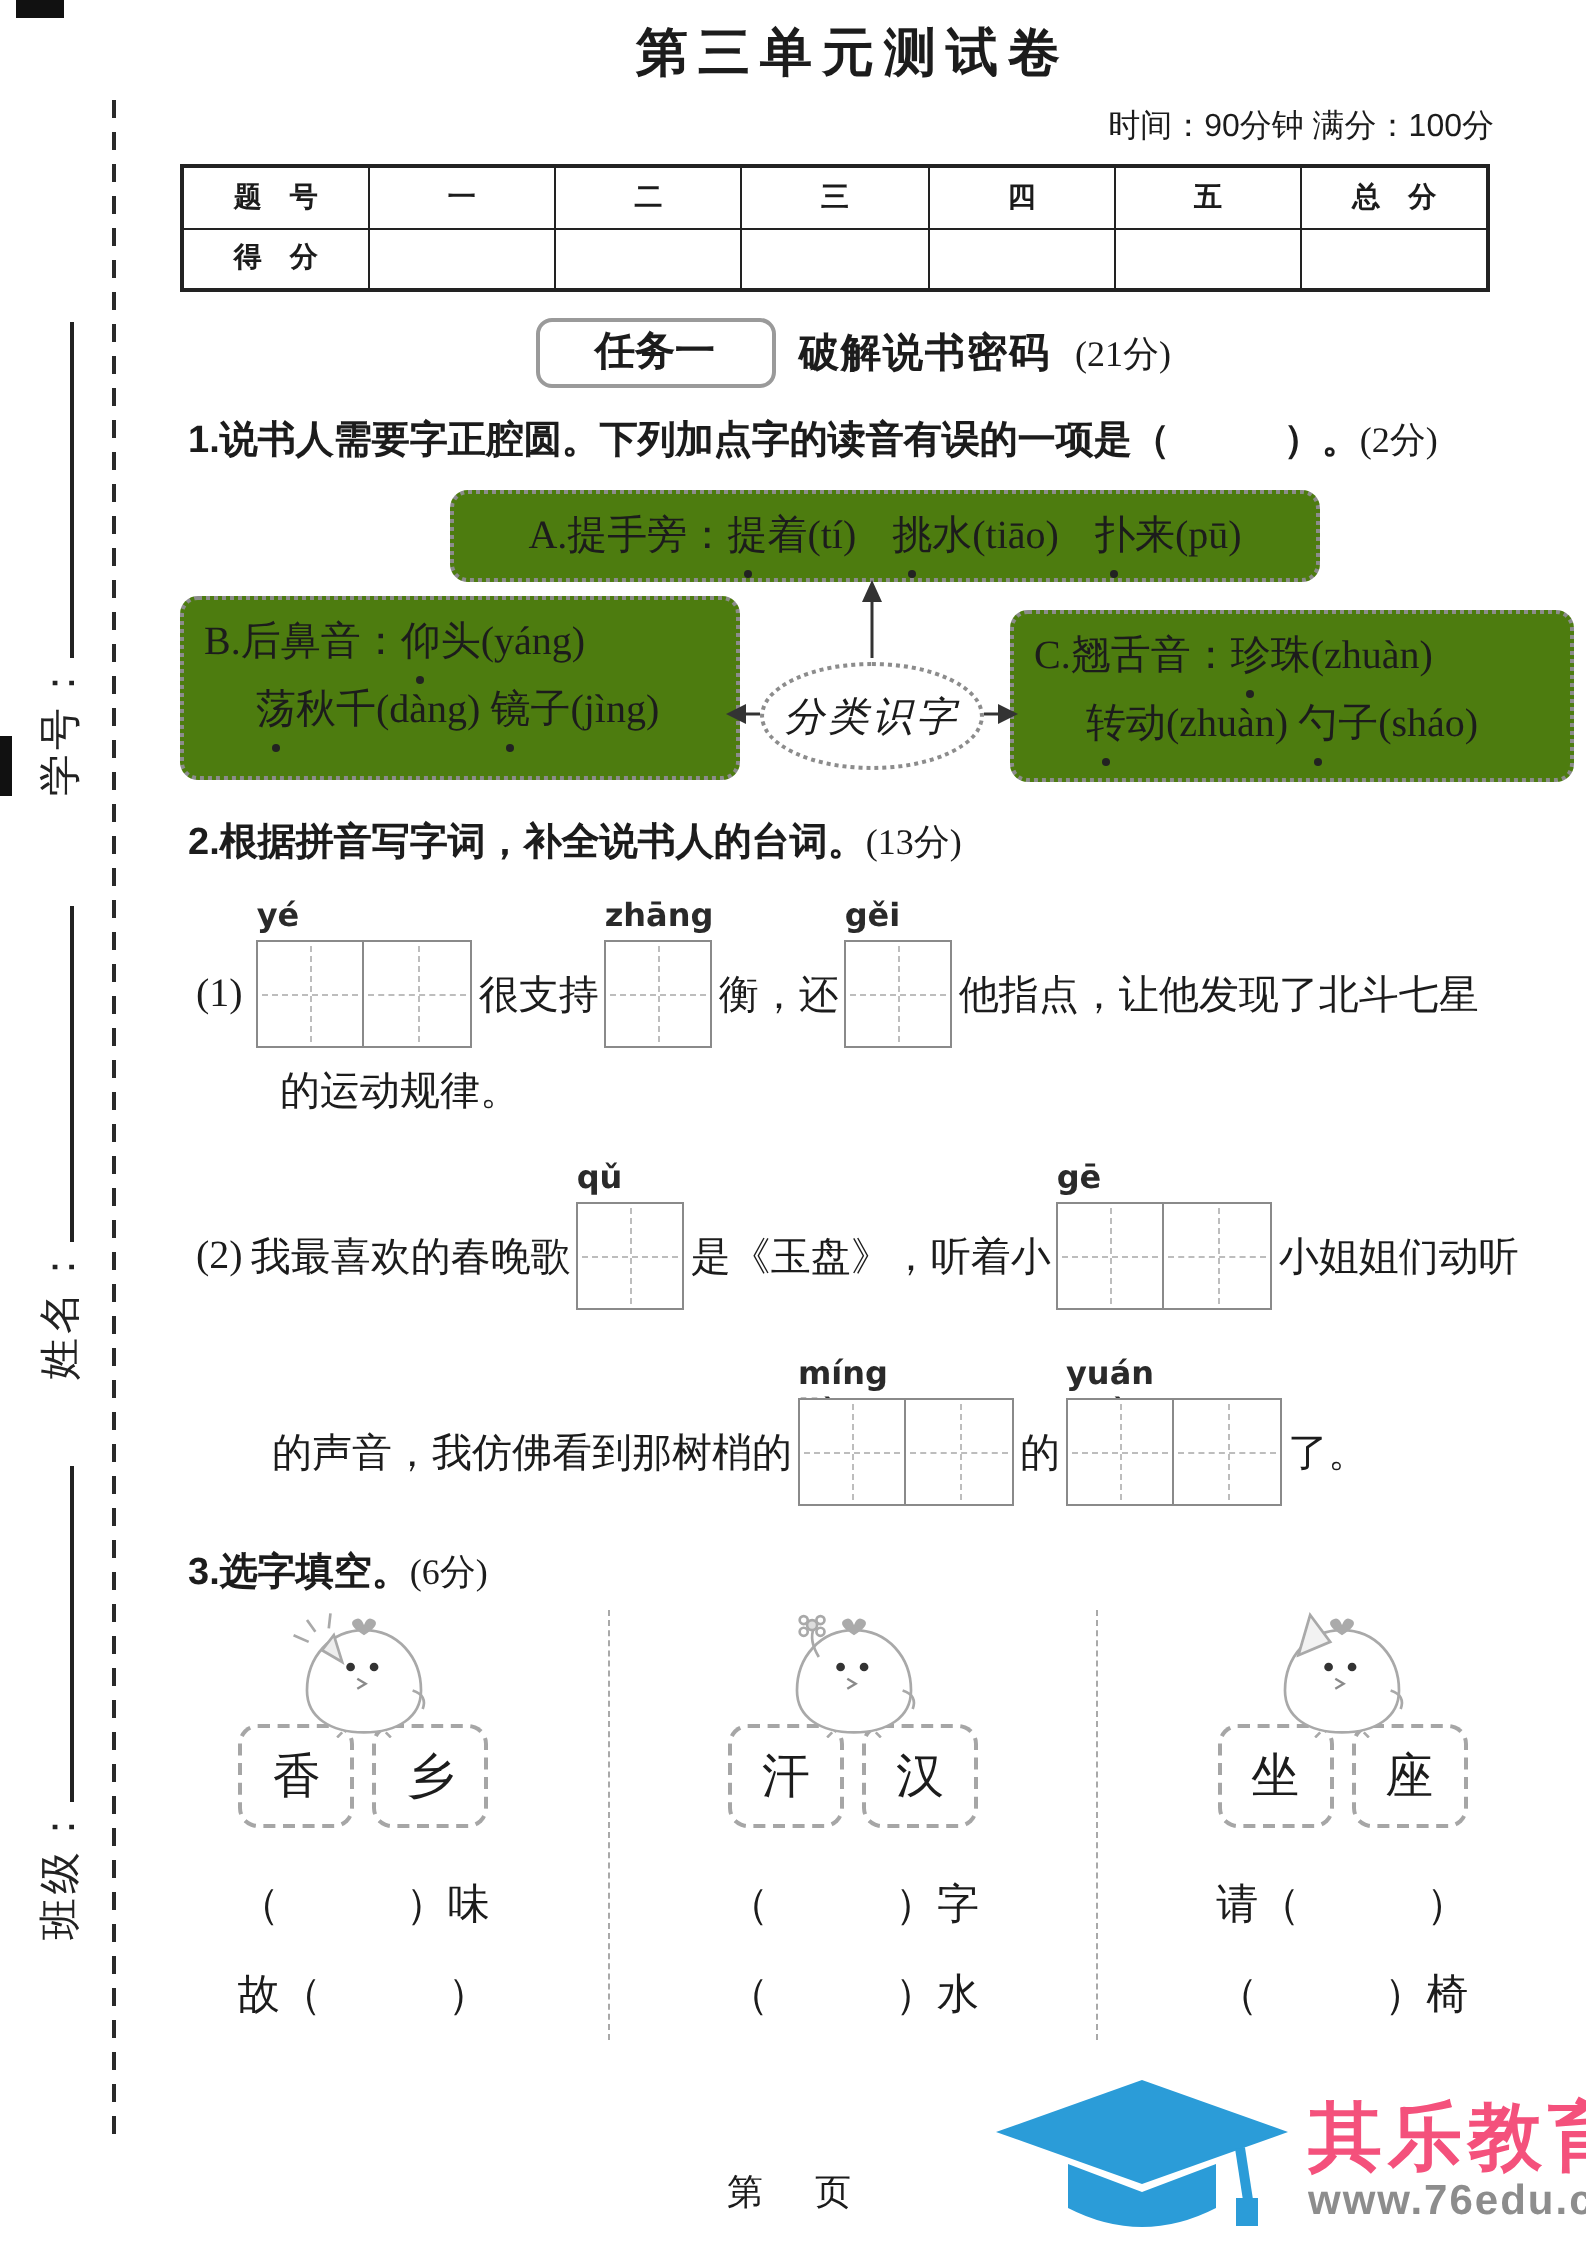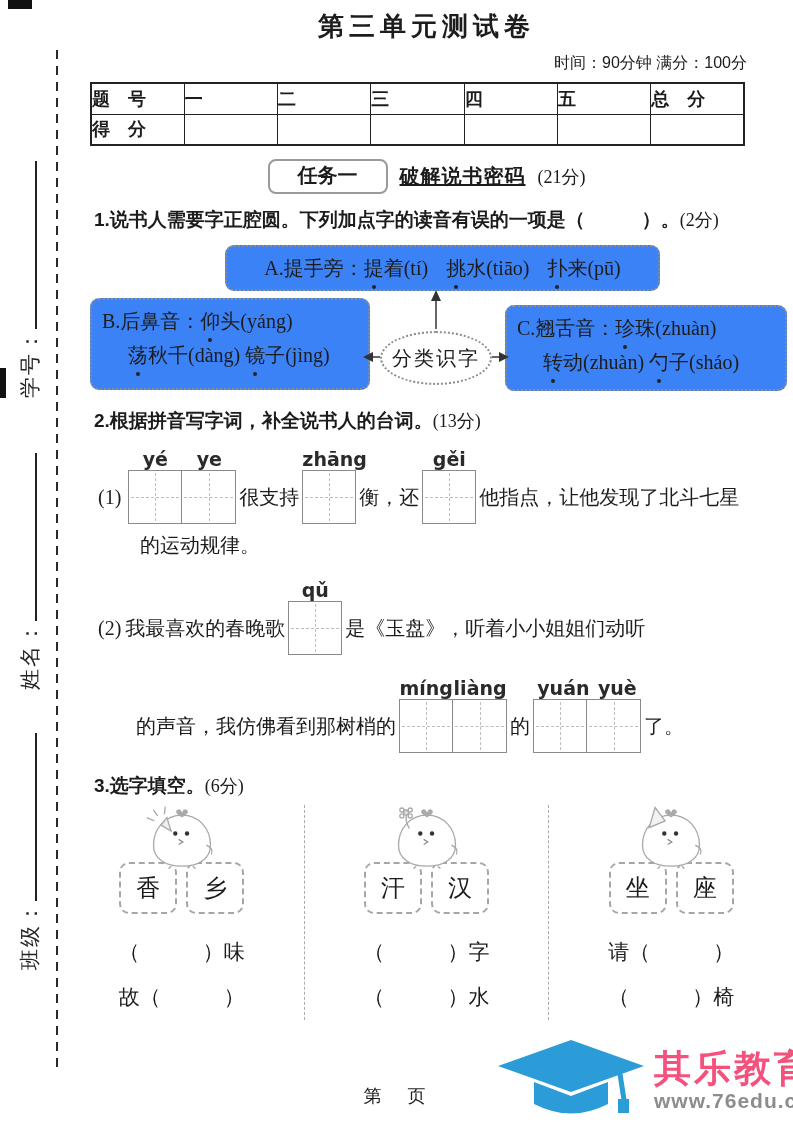--- a/index.html
+++ b/index.html
@@ -23,53 +23,53 @@
     font-family:"Liberation Serif", serif; font-size:21px; color:#222; letter-spacing:2px;
   }
   .side-line { display:inline-block; width:168px; height:1.1em; border-bottom:2px solid #222; vertical-align:baseline; }
   
   .main { position:absolute; left:60px; top:0; width:733px; }
   .title { margin-top:44px; text-align:center; font-size:33px; font-weight:800; letter-spacing:5px; }
   .subtitle { margin-top:9px; text-align:center; font-size:26px; font-weight:700; letter-spacing:5px; }
   .time { margin:9px 46px 0 0; text-align:right; font-size:16px; font-weight:400; }
   
   table.score { border-collapse:collapse; table-layout:fixed; width:655px; margin:8px 0 0 30px; border:2px solid #222; }
-  table.score td { border:1.5px solid #222; font-size:18px; font-weight:700; height:31px; }
+  table.score td { border:1.5px solid #222; text-align:center; font-size:14px; font-weight:700; height:31px; }
   
   .task-row { margin-top:13px; display:flex; justify-content:center; align-items:center; gap:12px; }
   .task-badge { border:2px solid #9a9a9a; border-radius:8px; padding:1px 28px 3px; font-size:20px; font-weight:700; }
-  .task-title { font-size:20px; font-weight:700; letter-spacing:1px;text-decoration:underline; }
+  .task-title { font-size:20px; font-weight:700; letter-spacing:1px; }
   .task-score { font-family:"Liberation Serif", serif; font-size:18px; }
   
   .q-stem { margin:13px 0 0 34px; font-size:19px; font-weight:700; }
   .q-score { font-family:"Liberation Serif", serif; font-weight:400; font-size:18px; }
   
   .diagram { position:relative; margin-top:10px; height:152px; font-family:"Liberation Serif", serif; font-size:20px; }
-  .dbox { position:absolute; border:2px dotted #8c8c8c; border-radius:9px; background:#3b82f6; padding:4px 10px; line-height:1.7; }
+  .dbox { position:absolute; border:2px dotted #8c8c8c; border-radius:9px; background:#4d7c0f; padding:4px 10px; line-height:1.7; }
   .dbox-a { left:165px; top:2px; width:435px; height:46px; display:flex; align-items:center; justify-content:center; white-space:nowrap; }
   .dbox-b { left:30px;  top:55px; width:280px; height:92px; }
   .dbox-c { left:445px; top:62px; width:282px; height:86px; }
   .dbox .ind { padding-left:26px; display:block; }
   .ellipse { position:absolute; left:320px; top:88px; width:112px; height:54px; border:2px dotted #8c8c8c;
-             border-radius:50%; display:flex; align-items:center; justify-content:center; background:#fff; letter-spacing:2px; }
+             border-radius:50%; display:flex; align-items:center; justify-content:center; background:#fff; letter-spacing:2px;font-style:italic; }
   .gap { display:inline-block; width:18px; }
   .du { position:relative; display:inline-block; }
   .du::after { content:""; position:absolute; left:50%; bottom:-4px; transform:translateX(-50%);
                width:4px; height:4px; border-radius:50%; background:#222; }
   .arrows { position:absolute; left:0; top:0; width:733px; height:152px; pointer-events:none; }
   
   .sent { display:flex; align-items:center; white-space:nowrap; font-family:"Liberation Serif", serif; font-size:20px; }
   .row-p1 { margin:36px 0 0 38px; }
   .row-p1b { margin:8px 0 0 80px; }
   .row-p2 { margin:42px 0 0 38px; }
   .row-p2b { margin:44px 0 0 76px; }
   .lbl { margin-right:4px; }
   .wbox { position:relative; display:inline-flex; margin:0 3px; }
   .py { position:absolute; left:0; right:0; top:-22px; display:flex; justify-content:space-around;
-        font-family:"DejaVu Sans", sans-serif; font-size:19px; font-weight:700; color:#2a2a2a; }
+        font-family:"DejaVu Sans", sans-serif; font-size:16px; font-weight:700; color:#2a2a2a;flex-direction:column; }
   .cell { width:54px; height:54px; border:1.5px solid #8a8a8a; background:#fff; position:relative; }
   .cell + .cell { border-left:none; }
   .cell::before { content:""; position:absolute; left:2px; right:2px; top:50%; border-top:1px dashed #bdbdbd; }
   .cell::after  { content:""; position:absolute; top:2px; bottom:2px; left:50%; border-left:1px dashed #bdbdbd; }
   
   .q3cols { display:flex; margin-top:6px; height:215px; }
   .q3col { flex:1; display:flex; flex-direction:column; align-items:center; }
   .q3col + .q3col { border-left:1.5px dashed #a9a9a9; }
   .bird { margin-bottom:-7px; position:relative; z-index:2; }
   .charrow { display:flex; gap:9px; }
@@ -207,20 +207,28 @@
     <div class="sent row-p2">
       <span class="lbl">(2)</span>
       <span>我最喜欢的春晚歌</span>
       <span class="wbox">
         <span class="py">
             <span>qǔ</span>
           </span>
         <span class="cell"></span>
       </span>
       <span>是《玉盘》，听着小</span>
+      <span class="wbox">
+        <span class="py">
+            <span>gē</span>
+            <span>ge</span>
+          </span>
+        <span class="cell"></span>
+          <span class="cell"></span>
+      </span>
       <span>小姐姐们动听</span>
     </div>
     <div class="sent row-p2b">
       <span>的声音，我仿佛看到那</span>
       <span>树梢的</span>
       <span class="wbox">
         <span class="py">
             <span>míng</span>
             <span>liàng</span>
           </span>

